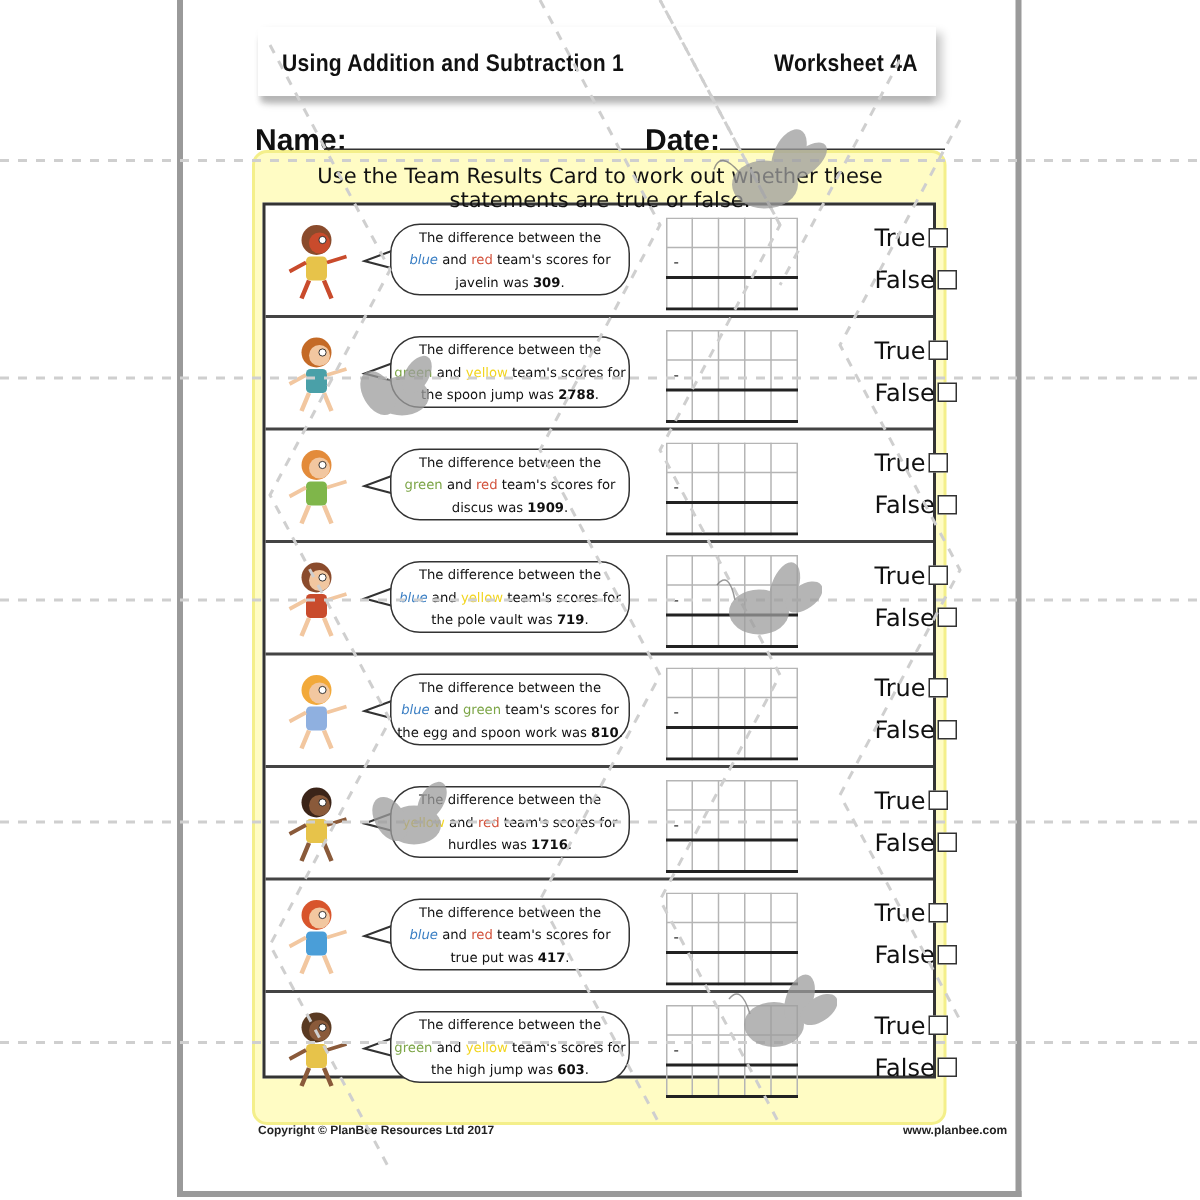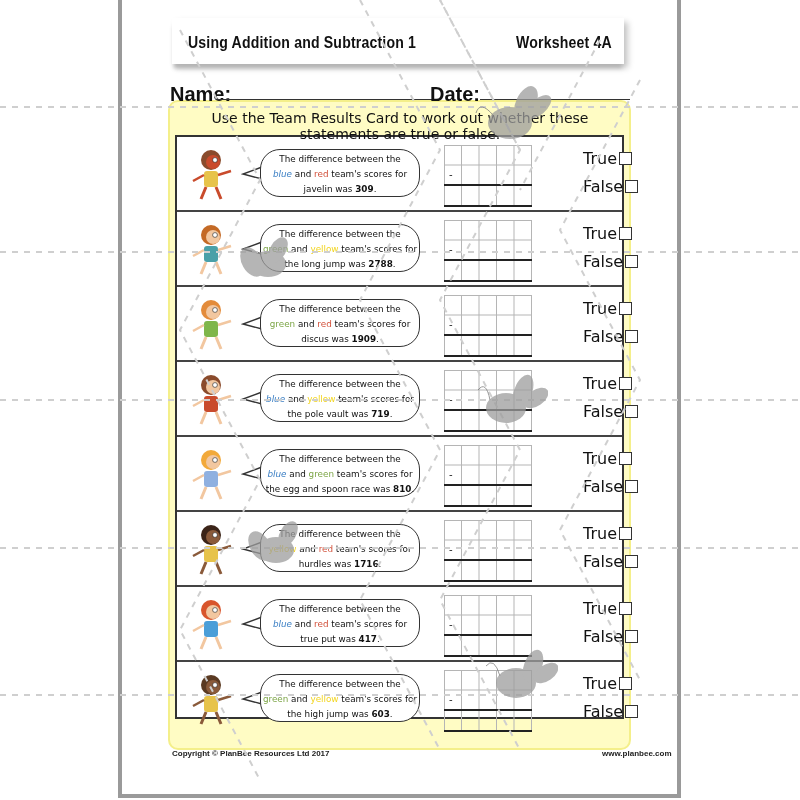--- a/index.html
+++ b/index.html
@@ -156,21 +156,21 @@
       </svg>
       <div class="bubble">
         <div>The difference between the</div>
         <div>
           <span class="c-green">green</span>
           <span>and</span>
           <span class="c-yellow">yellow</span>
           <span>team's scores for</span>
         </div>
         <div>
-          <span>the long jump</span>
+          <span>the spoon jump</span>
           <span>was</span>
           <span class="val">2788</span><span>.</span>
         </div>
       </div>
       <svg class="grid" viewBox="0 0 88 62">
         <g stroke="#b5b5b5" stroke-width="1" fill="none">
           <rect x="0.5" y="0.5" width="87" height="61"></rect>
           <path d="M17.5,0 V62 M35,0 V62 M52.5,0 V62 M70,0 V62 M0,20 H88 M0,40 H88"></path>
         </g>
         <path d="M0,40 H88 M0,61 H88" stroke="#222" stroke-width="2"></path>
@@ -279,21 +279,21 @@
       </svg>
       <div class="bubble">
         <div>The difference between the</div>
         <div>
           <span class="c-blue">blue</span>
           <span>and</span>
           <span class="c-green">green</span>
           <span>team's scores for</span>
         </div>
         <div>
-          <span>the egg and spoon race</span>
+          <span>the egg and spoon work</span>
           <span>was</span>
           <span class="val">810</span><span>.</span>
         </div>
       </div>
       <svg class="grid" viewBox="0 0 88 62">
         <g stroke="#b5b5b5" stroke-width="1" fill="none">
           <rect x="0.5" y="0.5" width="87" height="61"></rect>
           <path d="M17.5,0 V62 M35,0 V62 M52.5,0 V62 M70,0 V62 M0,20 H88 M0,40 H88"></path>
         </g>
         <path d="M0,40 H88 M0,61 H88" stroke="#222" stroke-width="2"></path>

